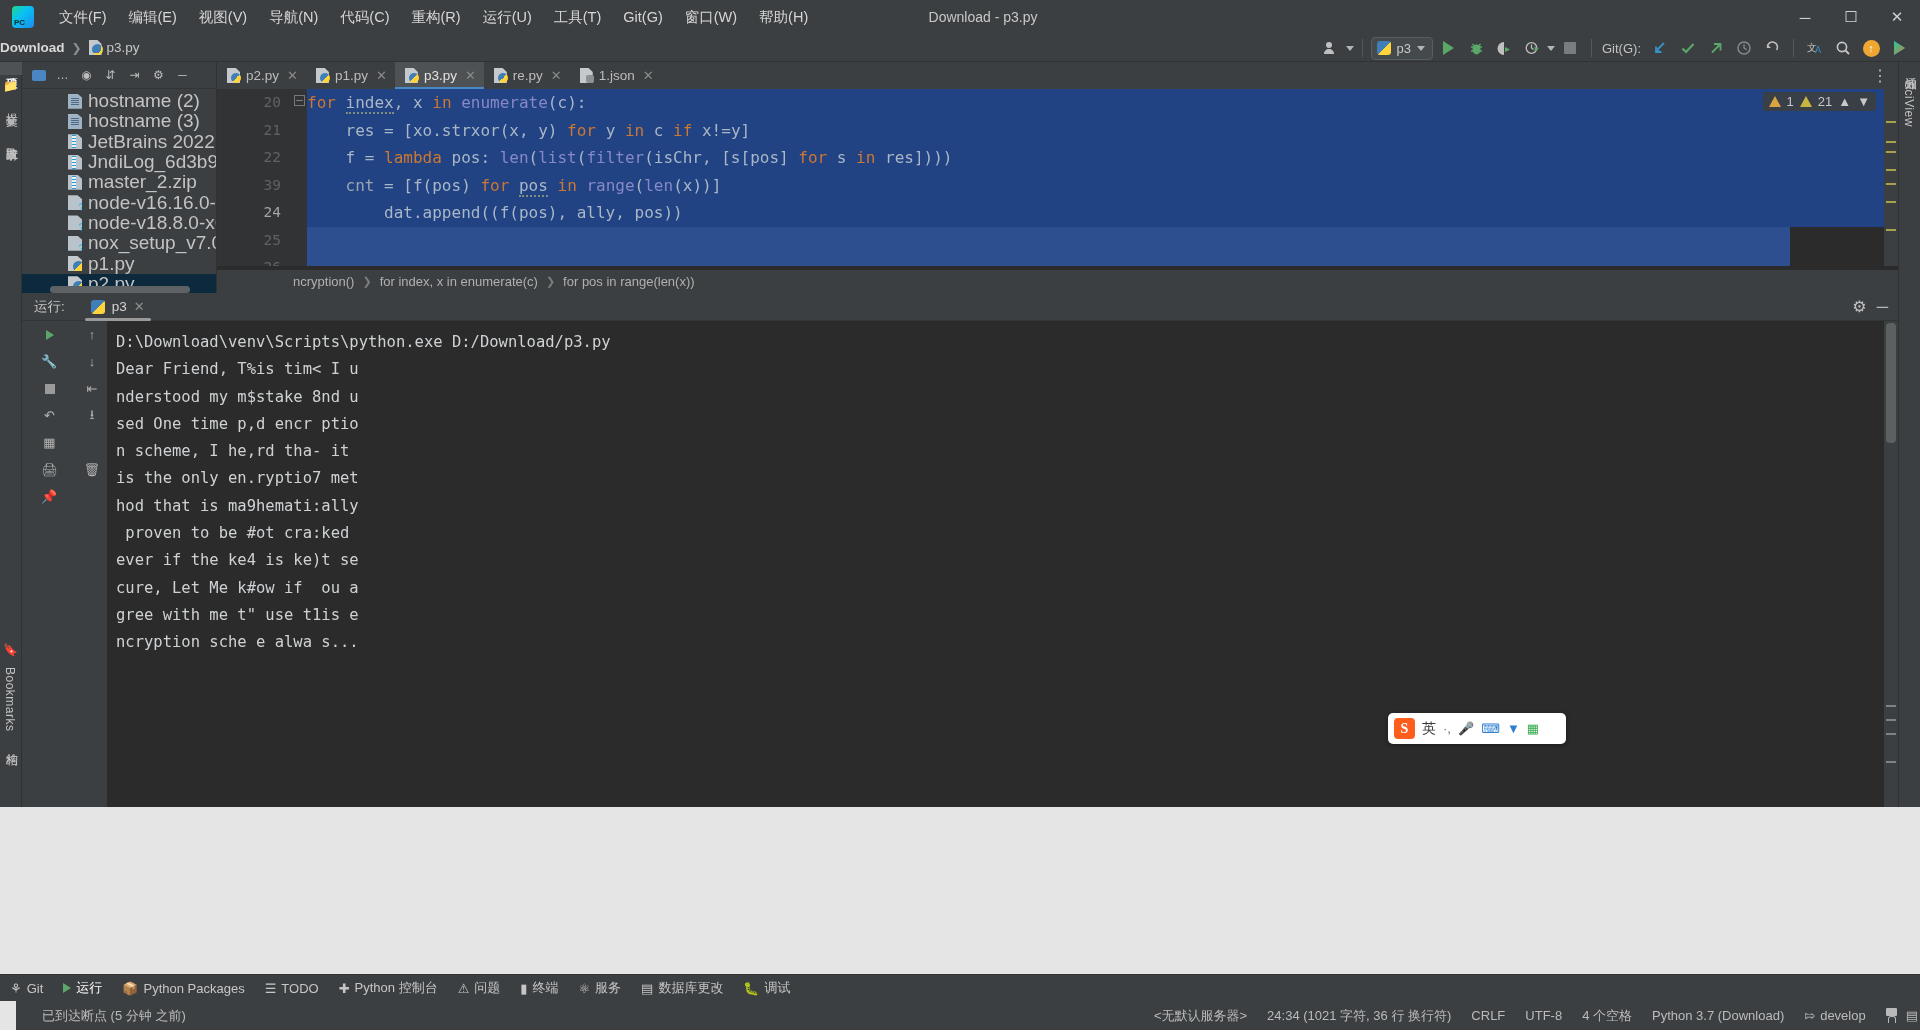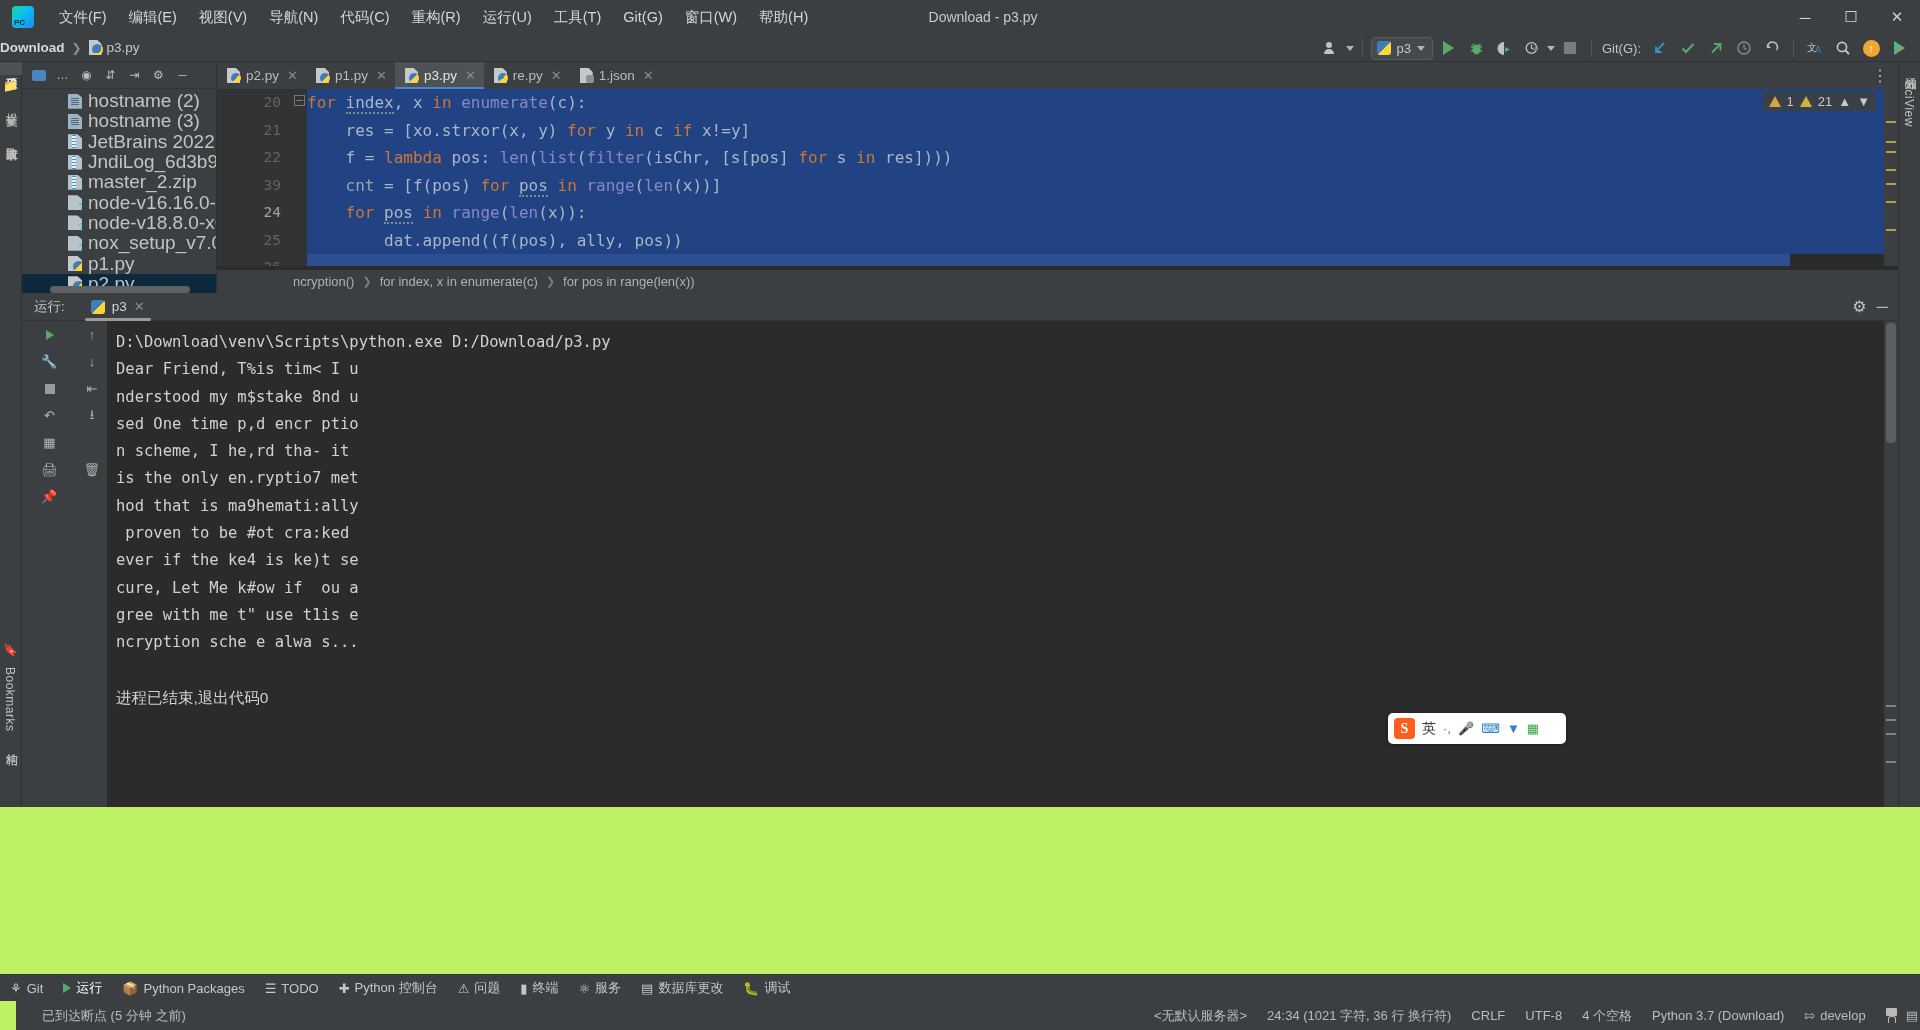--- a/index.html
+++ b/index.html
@@ -2,21 +2,21 @@
 <html><head>
 <meta charset="utf-8">
 <style>
   * { box-sizing: border-box; margin: 0; padding: 0; }
   html, body {
     width: 1920px; height: 1030px;
     background: #3c3f41;
     font-family: "Liberation Sans", sans-serif;
     overflow: hidden;
   }
-  #app { position: relative; width: 1920px; height: 1030px; background: #bef264; color: #bbbbbb; }
+  #app { position: relative; width: 1920px; height: 1030px; background: #e5e5e5; color: #bbbbbb; }
 
   
   .titlebar {
     position: absolute; top: 0; left: 0; width: 1920px; height: 34px;
     background: #3c3f41; display: flex; align-items: center;
   }
   .pc-logo { width: 22px; height: 22px; margin-left: 12px; margin-right: 14px;
     border-radius: 4px;
     background: linear-gradient(135deg,#21d789 0%, #07c3f2 40%, #1d8cf0 100%);
     position: relative; flex: none; }
@@ -456,21 +456,20 @@
       </div>
       <div class="gfold">
         <div style="margin-top:6px;margin-left:1px;width:11px;height:11px;border:1px solid #777;display:flex;align-items:center;justify-content:center;color:#aaa;font-size:9px;line-height:1;">─</div>
       </div>
 
       <div class="codelines">
         <div class="cline selrow"><span class="kw">for</span> <span class="id sq">index</span>, x <span class="kw">in</span> <span class="fn">enumerate</span>(c):</div>
         <div class="cline selrow">    res = [xo.strxor(x, y) <span class="kw">for</span> y <span class="kw">in</span> c <span class="kw">if</span> x!=y]</div>
         <div class="cline selrow">    f = <span class="kw">lambda</span> pos: <span class="fn">len</span>(<span class="fn">list</span>(<span class="fn">filter</span>(isChr, [s[pos] <span class="kw">for</span> s <span class="kw">in</span> res])))</div>
         <div class="cline selrow">    <span class="dim">cnt</span> = [f(pos) <span class="kw">for</span> <span class="sq">pos</span> <span class="kw">in</span> <span class="fn">range</span>(<span class="fn">len</span>(x))]</div>
-        <div class="cline selrow">    <span class="kw">for</span> <span class="sq">pos</span> <span class="kw">in</span> <span class="fn">range</span>(<span class="fn">len</span>(x)):</div>
         <div class="cline selrow">        dat.append((f(pos), ally, pos))</div>
         <div class="cline"></div>
       </div>
 
       <div class="warnbox">
         <span class="wtri"></span>
         <span>1</span>
         <span class="wtri y"></span>
         <span>21</span>
         <span>▲</span>
@@ -541,21 +540,20 @@
         <div class="coline">sed One time p,d encr ptio</div>
         <div class="coline">n scheme, I he,rd tha- it</div>
         <div class="coline">is the only en.ryptio7 met</div>
         <div class="coline">hod that is ma9hemati:ally</div>
         <div class="coline"> proven to be #ot cra:ked</div>
         <div class="coline">ever if the ke4 is ke)t se</div>
         <div class="coline">cure, Let Me k#ow if  ou a</div>
         <div class="coline">gree with me t" use t1is e</div>
         <div class="coline">ncryption sche e alwa s...</div>
         <div class="coline"></div>
-        <div class="coline cn">进程已结束,退出代码0</div>
       </div>
 
       <div class="runscroll">
         <div class="rsthumb"></div>
         <div class="rsmark" style="top:384px;"></div>
         <div class="rsmark" style="top:398px;"></div>
         <div class="rsmark" style="top:412px;"></div>
         <div class="rsmark" style="top:440px;"></div>
       </div>
     </div>

